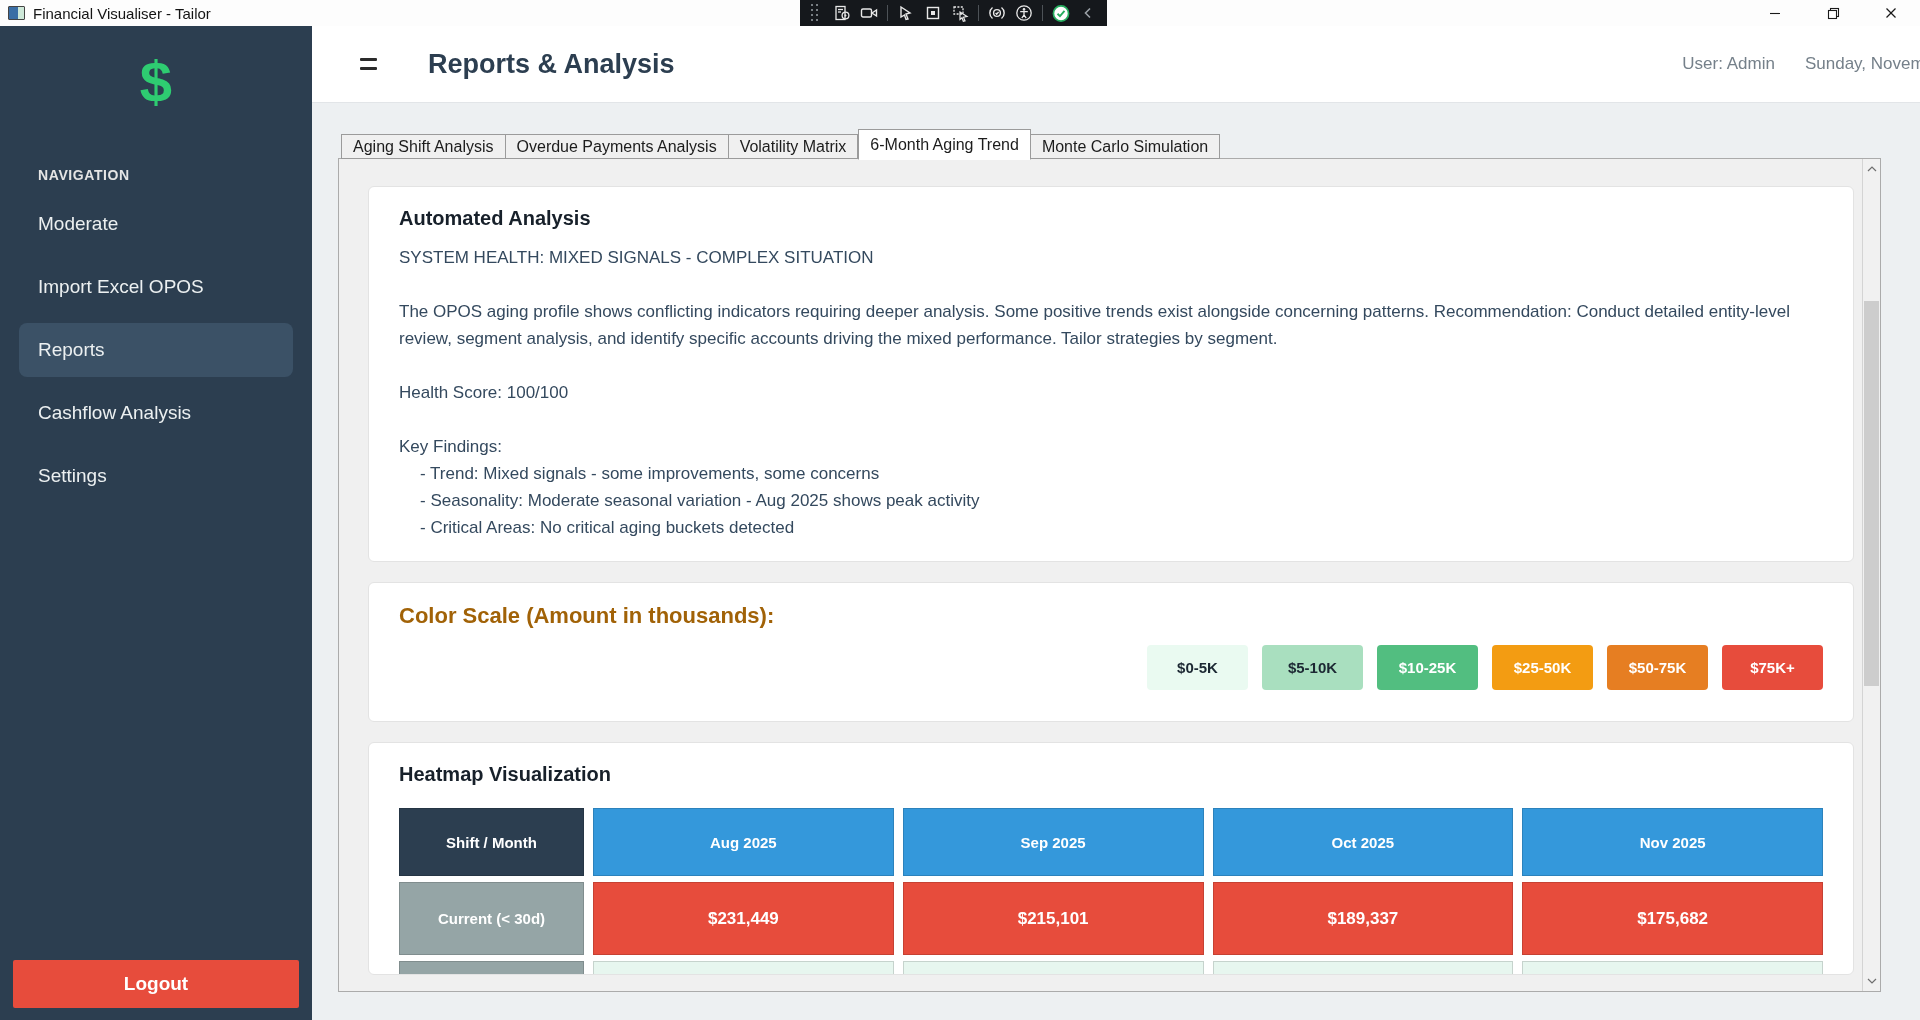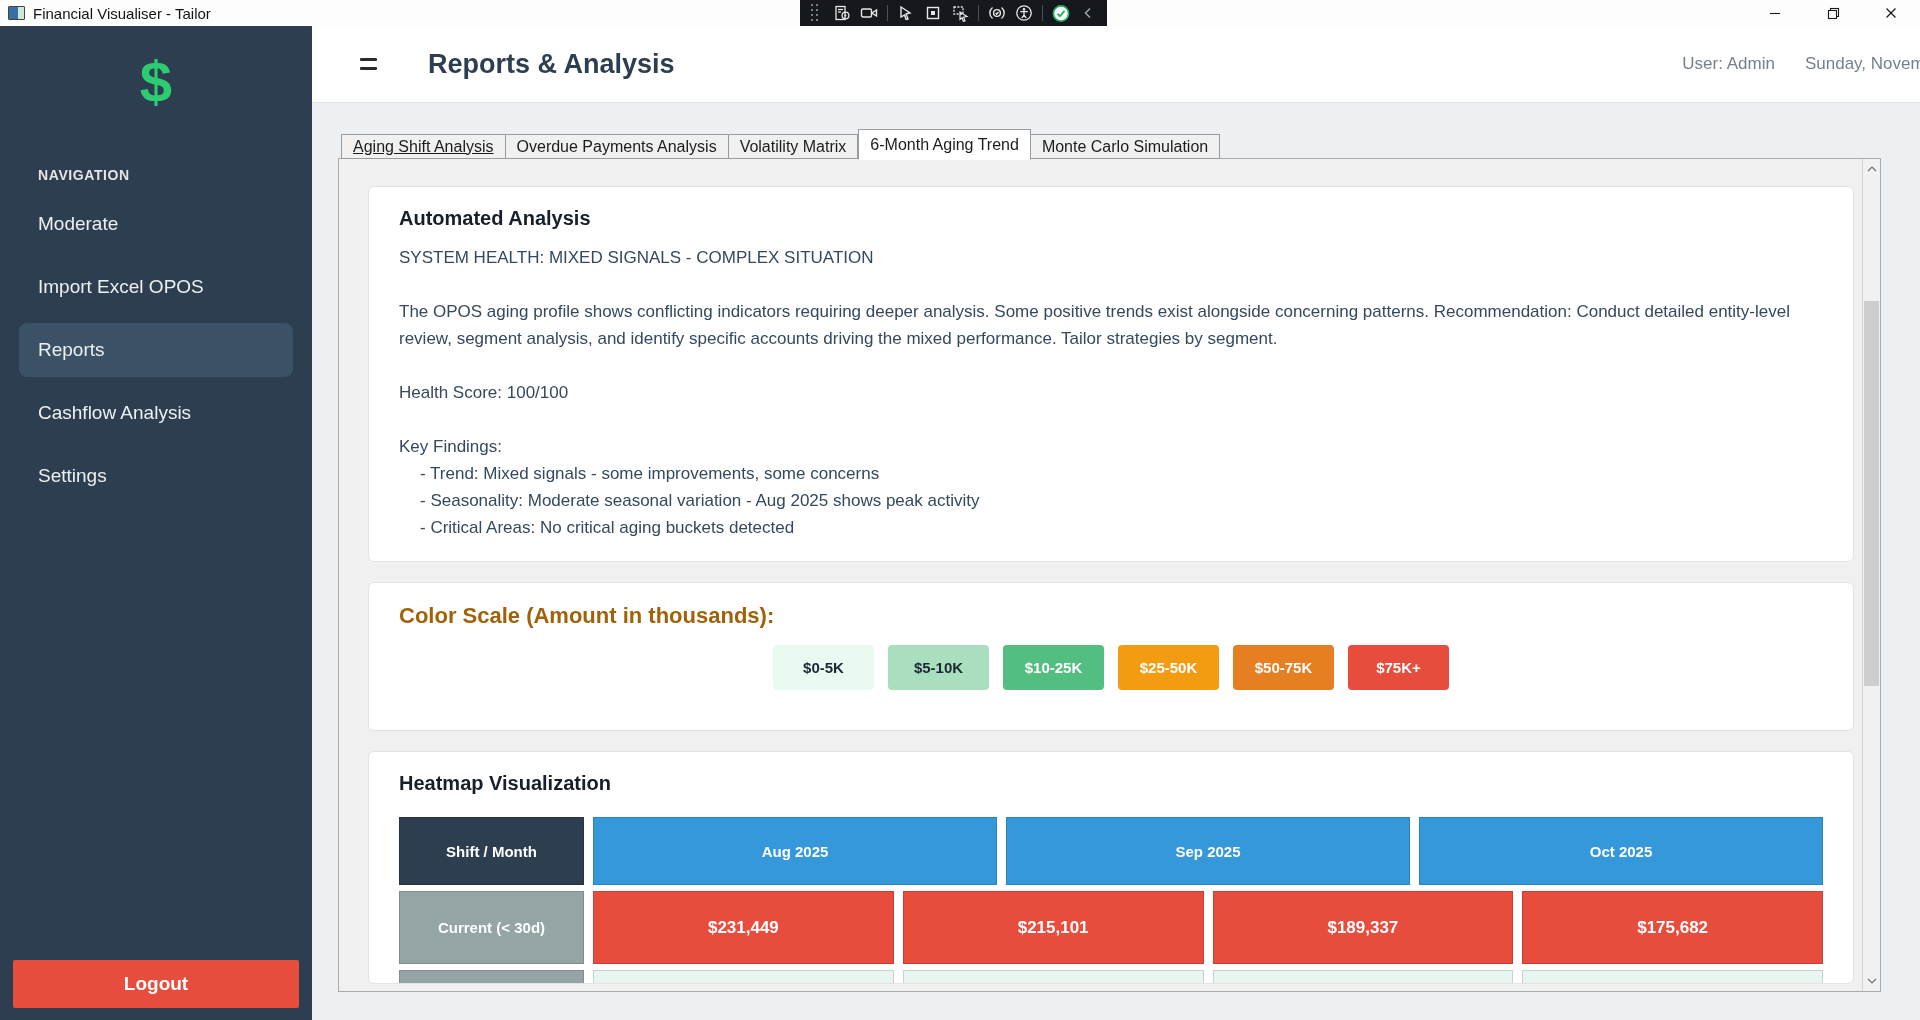--- a/index.html
+++ b/index.html
@@ -32,35 +32,35 @@
   
   .header { position:absolute; left:312px; top:26px; width:1804px; height:77px; background:#ffffff; border-bottom:1px solid #e2e5e8; display:flex; align-items:center; }
   .menu-toggle { margin-left:48px; width:22px; display:flex; flex-direction:column; gap:6px; }
   .menu-toggle i { display:block; height:3px; width:17px; background:#2b2b2b; border-radius:1px; }
   .page-title { margin-left:46px; font-size:27px; font-weight:bold; color:#2c3e50; }
   .header-right { margin-left:auto; margin-right:25px; display:flex; gap:30px; font-size:17px; color:#75808a; }
 
   
   .tabbar { position:absolute; left:341px; top:128px; height:31px; display:flex; align-items:flex-end; z-index:3; }
   .tab { height:25px; padding:0 11px; display:flex; align-items:center; background:#f0f0f0; border:1px solid #9b9b9b; border-left-width:0; font-size:16px; color:#1c1c1c; white-space:nowrap; }
-  .tab:first-child { border-left-width:1px;text-decoration:underline; }
+  .tab:first-child { border-left-width:1px; }
   .tab.active { height:31px; background:#ffffff; border-left-width:1px; border-bottom:1px solid #ffffff; margin-bottom:-1px; position:relative; z-index:4; }
 
   
   .panel { position:absolute; left:338px; top:158px; width:1543px; height:834px; background:#f0f0f0; border:1px solid #ababab; }
   .viewport { position:absolute; left:0; top:0; right:18px; bottom:0; padding:27px 8px 0 29px; overflow:hidden; }
   .card { background:#ffffff; border:1px solid #e3e3e3; border-radius:6px; padding:20px 30px; margin-bottom:20px; }
   .card-title { font-size:20px; font-weight:bold; color:#17202a; }
   .an-line { font-size:17px; color:#34495e; line-height:27px; margin-top:27px; }
   .an-para { max-width:1430px; }
   .an-finding { font-size:17px; color:#34495e; line-height:27px; padding-left:21px; }
 
   
   .scale-label { font-size:22px; font-weight:bold; color:#a16207; }
-  .chip-row { display:flex; justify-content:center; gap:14px; margin:16px 0 20px 0; }
+  .chip-row { display:flex; justify-content:flex-end; gap:14px; margin:16px 0 11px 0; }
   .chip { width:101px; height:45px; border-radius:4px; display:flex; align-items:center; justify-content:center; font-size:15px; font-weight:bold; }
 
   
   .card.heatmap { height:233px; overflow:hidden; }
   .hm-table { margin-top:22px; }
   .hm-row { display:flex; gap:9px; margin-bottom:6px; }
   .hm-cell { display:flex; align-items:center; justify-content:center; color:#fff; font-weight:bold; border:1px solid rgba(0,0,0,0.14); }
   .hm-corner { width:185px; height:68px; font-size:15px; }
   .hm-colhead { flex:1; height:68px; font-size:15px; }
   .hm-rowlabel { width:185px; height:73px; font-size:15px; }
@@ -245,20 +245,21 @@
     </div>
 
     <div class="card heatmap">
       <div class="card-title">Heatmap Visualization</div>
       <div class="hm-table">
         <div class="hm-row">
           <div class="hm-cell hm-corner" style="background: rgb(44, 62, 80);">Shift / Month</div>
           <div class="hm-cell hm-colhead" style="background: rgb(52, 152, 219);">Aug 2025</div>
           <div class="hm-cell hm-colhead" style="background: rgb(52, 152, 219);">Sep 2025</div>
           <div class="hm-cell hm-colhead" style="background: rgb(52, 152, 219);">Oct 2025</div>
+          <div class="hm-cell hm-colhead" style="background: rgb(52, 152, 219);">Nov 2025</div>
         </div>
         <div class="hm-row">
           <div class="hm-cell hm-rowlabel" style="background: rgb(149, 165, 166);">Current (&lt; 30d)</div>
           <div class="hm-cell hm-val" style="background: rgb(231, 76, 60);">$231,449</div>
           <div class="hm-cell hm-val" style="background: rgb(231, 76, 60);">$215,101</div>
           <div class="hm-cell hm-val" style="background: rgb(231, 76, 60);">$189,337</div>
           <div class="hm-cell hm-val" style="background: rgb(231, 76, 60);">$175,682</div>
         </div>
         <div class="hm-row">
           <div class="hm-cell hm-rowlabel" style="background: rgb(149, 165, 166);"></div>

